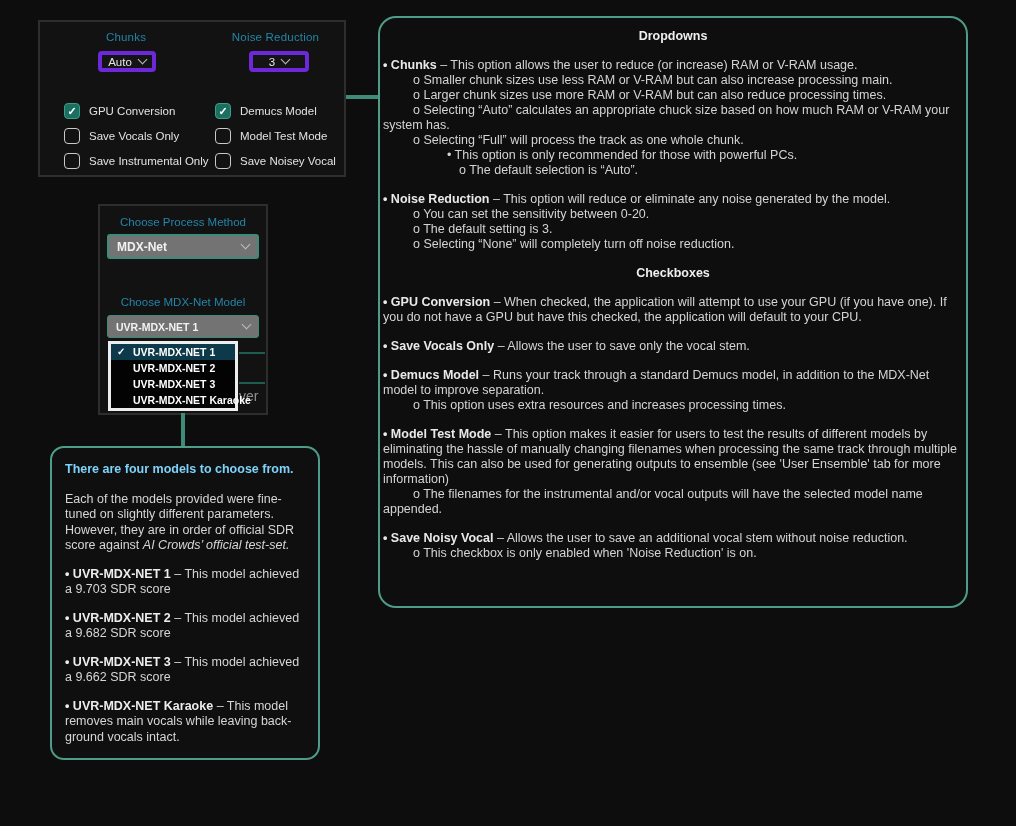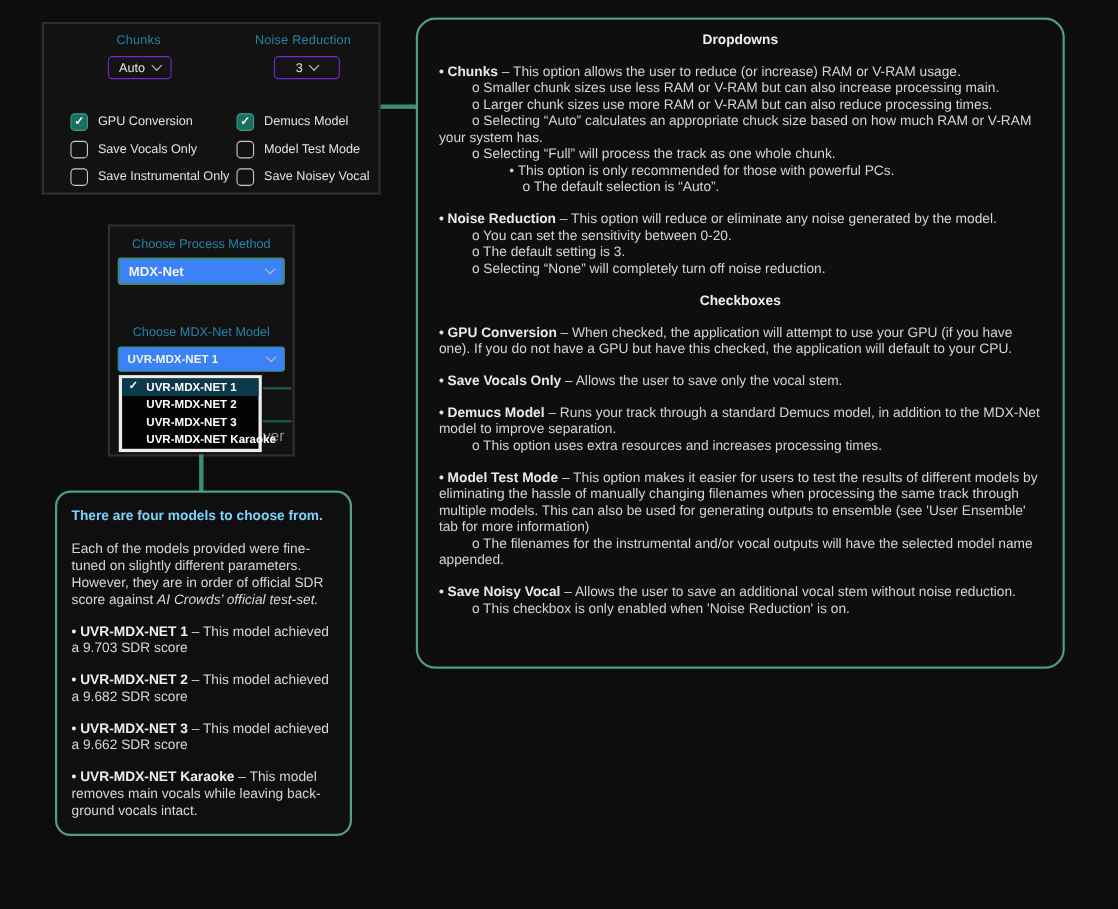--- a/index.html
+++ b/index.html
@@ -5,21 +5,21 @@
   html,body{margin:0;padding:0;background:#0d0d0d;}
   body{width:1016px;height:826px;overflow:hidden;font-family:"Liberation Sans",sans-serif;}
   .stage{position:relative;width:1016px;height:726px;background:#0d0d0d;}
 
   
   .settings-panel{position:absolute;left:38px;top:20px;width:308px;height:157px;
     background:#121212;border:2px solid #2e2e2e;box-sizing:border-box;}
   .dd-label{position:absolute;top:9px;font-size:11.5px;color:#2484a9;text-align:center;letter-spacing:.2px;}
   .dd-label.chunks{left:22px;width:128px;}
   .dd-label.noise{left:163px;width:145px;}
-  .mini-dd{position:absolute;top:29px;height:21px;border:1px solid #6d28d9;border-radius:4px;
+  .mini-dd{position:absolute;top:29px;height:21px;border:4px solid #6d28d9;border-radius:4px;
     background:#141414;color:#e6e6e6;font-size:11.5px;display:flex;align-items:center;
     justify-content:center;gap:7px;box-sizing:border-box;cursor:pointer;}
   .chunks-dd{left:58px;width:58px;}
   .noise-dd{left:209px;width:60px;}
   .chev{width:6px;height:6px;border-right:1.5px solid #bdbdbd;border-bottom:1.5px solid #bdbdbd;
     transform:rotate(45deg);margin-top:-4px;flex:0 0 auto;}
   .cb-col{position:absolute;top:81px;display:flex;flex-direction:column;gap:9px;}
   .col1{left:24px;}
   .col2{left:175px;}
   .cb{display:flex;align-items:center;gap:9px;height:16px;cursor:pointer;}
@@ -32,21 +32,21 @@
   
   .conn-h{position:absolute;left:346px;top:95px;width:34px;height:4px;background:#3d8b78;}
   .conn-v{position:absolute;left:181px;top:413px;width:4px;height:35px;background:#3d8b78;}
 
   
   .process-panel{position:absolute;left:98px;top:204px;width:170px;height:211px;
     background:#121212;border:2px solid #2e2e2e;box-sizing:border-box;}
   .proc-title{position:absolute;left:0;width:100%;text-align:center;font-size:11.5px;color:#2484a9;}
   .t1{top:10px;}
   .t2{top:90px;}
-  .proc-dd{position:absolute;left:7px;width:152px;box-sizing:border-box;background:#3b82f6;
+  .proc-dd{position:absolute;left:7px;width:152px;box-sizing:border-box;background:#737373;
     border:2px solid #3d8b78;border-radius:3px;display:flex;align-items:center;
     justify-content:space-between;padding:0 8px;color:#f2f2f2;cursor:pointer;}
   .dd1{top:28px;height:25px;font-size:12px;font-weight:bold;}
   .dd2{top:109px;height:23px;font-size:10.5px;border-width:1px;font-weight:bold;}
   .bg-divider{position:absolute;height:2px;background:#1d5c50;width:26px;left:139px;}
   .bg-divider.d1{top:146px;}
   .bg-divider.d2{top:176px;}
   .bg-text{position:absolute;left:139px;top:182px;color:#8f8f8f;font-size:14px;}
   .opt-list{position:absolute;left:8px;top:135px;width:130px;background:#030303;
     border:3px solid #ededed;box-sizing:border-box;}
@@ -59,21 +59,21 @@
   .note-panel{position:absolute;left:50px;top:446px;width:270px;height:314px;box-sizing:border-box;
     background:#0f0f0f;border:2px solid #4f9c88;border-radius:14px;padding:14px 13px;}
   .note-title{font-size:12.5px;font-weight:bold;color:#7dd3fc;line-height:15.5px;}
   .note-intro{margin:14px 0 0;font-size:12.5px;color:#d6d6d6;line-height:15.5px;}
   .note-intro i{font-style:italic;}
   .model-item{margin:13px 0 0;font-size:12.5px;color:#d6d6d6;line-height:15.5px;}
   .model-item b{color:#ededed;}
 
   
   .help-panel{position:absolute;left:378px;top:16px;width:590px;height:592px;box-sizing:border-box;
-    background:#0e0e0e;border:2px solid #4f9c88;border-radius:18px;padding:11px 19px;}
+    background:#0e0e0e;border:2px solid #4f9c88;border-radius:18px;padding:11px 3px;}
   .hl{font-size:12.5px;line-height:15px;color:#d4d4d4;}
   .hl b{color:#e9e9e9;}
   .hl.gap{margin-top:14px;}
   .hl.heading{text-align:center;font-weight:bold;color:#efefef;}
   .hl.sub1{text-indent:30px;}
   .hl.sub2{text-indent:64px;}
   .hl.sub3{text-indent:76px;}
 </style>
 </head>
 <body>

